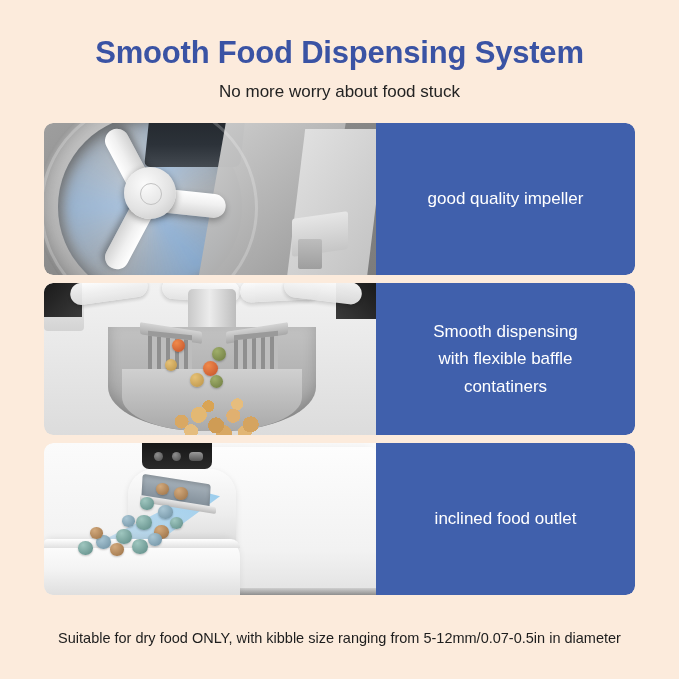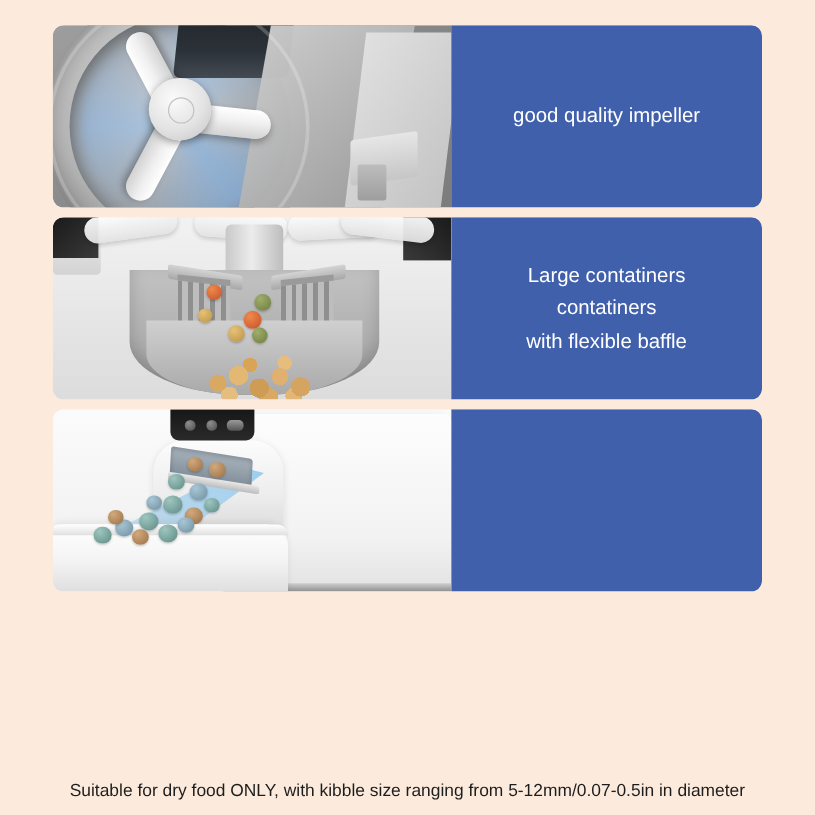--- a/index.html
+++ b/index.html
@@ -254,20 +254,24 @@
   .p3 .q12{ left:104px; top:90px; width:14px; height:13px; }
   .p3 .q13{ left:46px; top:84px; width:13px; height:12px; }
   .p3 .q14{ left:126px; top:74px; width:13px; height:12px; }
   .p3 .q15{ left:78px; top:72px; width:13px; height:12px; }
 </style>
 </head>
 <body>
 
 <div class="page">
 
+  <div class="header">
+    <div class="title">Smooth Food Dispensing System</div>
+    <div class="subtitle">No more worry about food stuck</div>
+  </div>
 
   <div class="rows">
 
     <div class="row">
       <div class="photo p1">
         <div class="bowl-outer"></div>
         <div class="bowl-inner"></div>
         <div class="blur-ring"></div>
         <div class="dark-slot"></div>
         <div class="wall-a"></div>
@@ -303,23 +307,23 @@
         <div class="drum-front"></div>
         <div class="pile"></div>
         <div class="k k1"></div>
         <div class="k k2"></div>
         <div class="k k3"></div>
         <div class="k k4"></div>
         <div class="k k5"></div>
         <div class="k k6"></div>
       </div>
       <div class="panel">
-        <div class="line">Large contatiners</div>
+        <div class="line">Smooth dispensing</div>
+        <div class="line">with flexible baffle</div>
         <div class="line">contatiners</div>
-        <div class="line">with flexible baffle</div>
       </div>
     </div>
 
     <div class="row">
       <div class="photo p3">
         <div class="body">
           <div class="body-edge"></div>
         </div>
         <div class="ctrl">
           <div class="dot d1"></div>
@@ -342,20 +346,21 @@
         <div class="kib b q8"></div>
         <div class="kib g q9"></div>
         <div class="kib t q10"></div>
         <div class="kib g q11"></div>
         <div class="kib b q12"></div>
         <div class="kib t q13"></div>
         <div class="kib g q14"></div>
         <div class="kib b q15"></div>
       </div>
       <div class="panel">
+        <div class="line">inclined food outlet</div>
       </div>
     </div>
 
   </div>
 
   <div class="footer">Suitable for dry food ONLY, with kibble size ranging from 5-12mm/0.07-0.5in in diameter</div>
 
 </div>
 
 </body></html>

